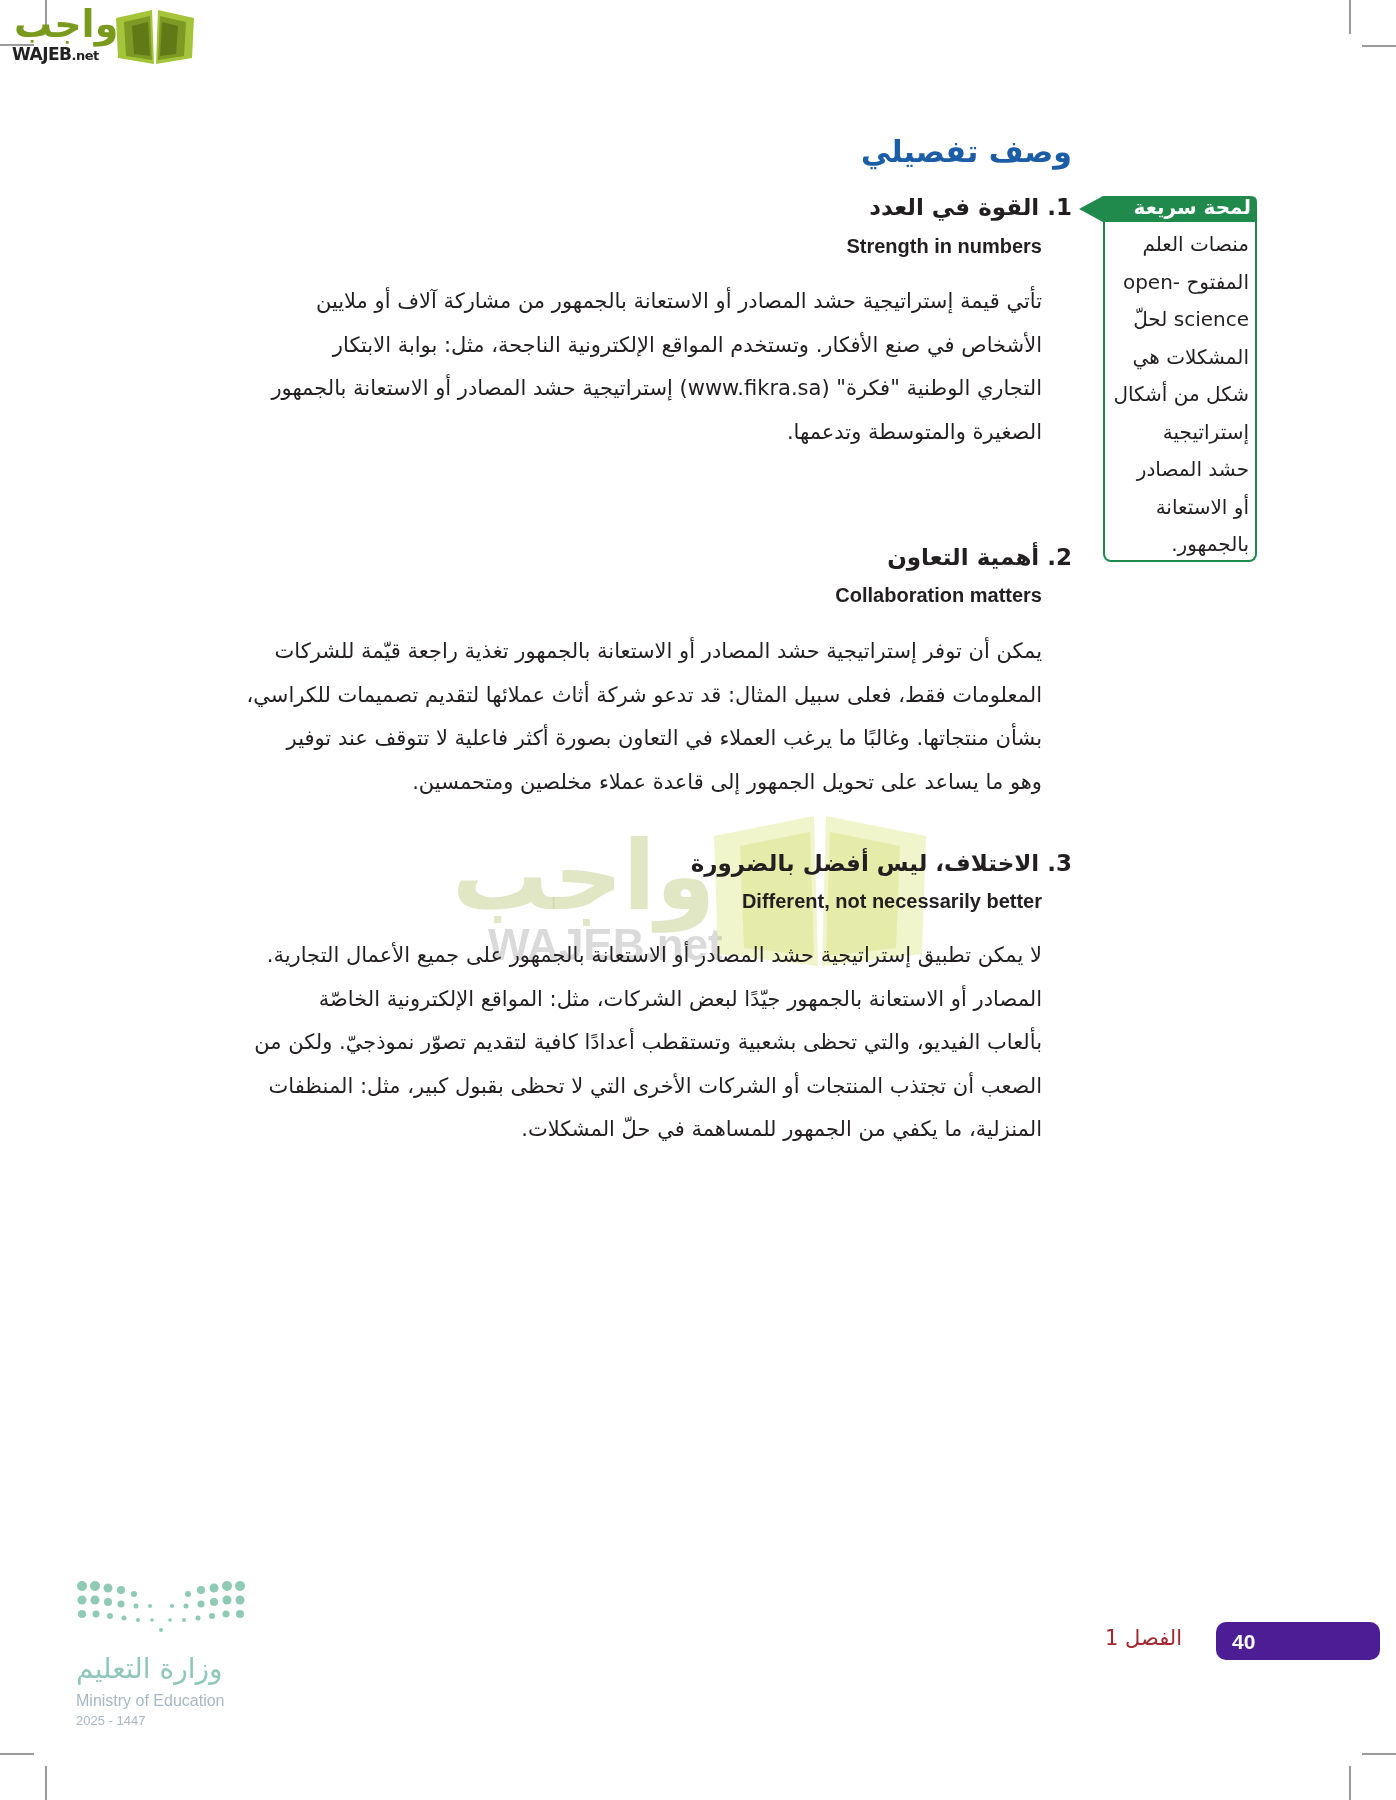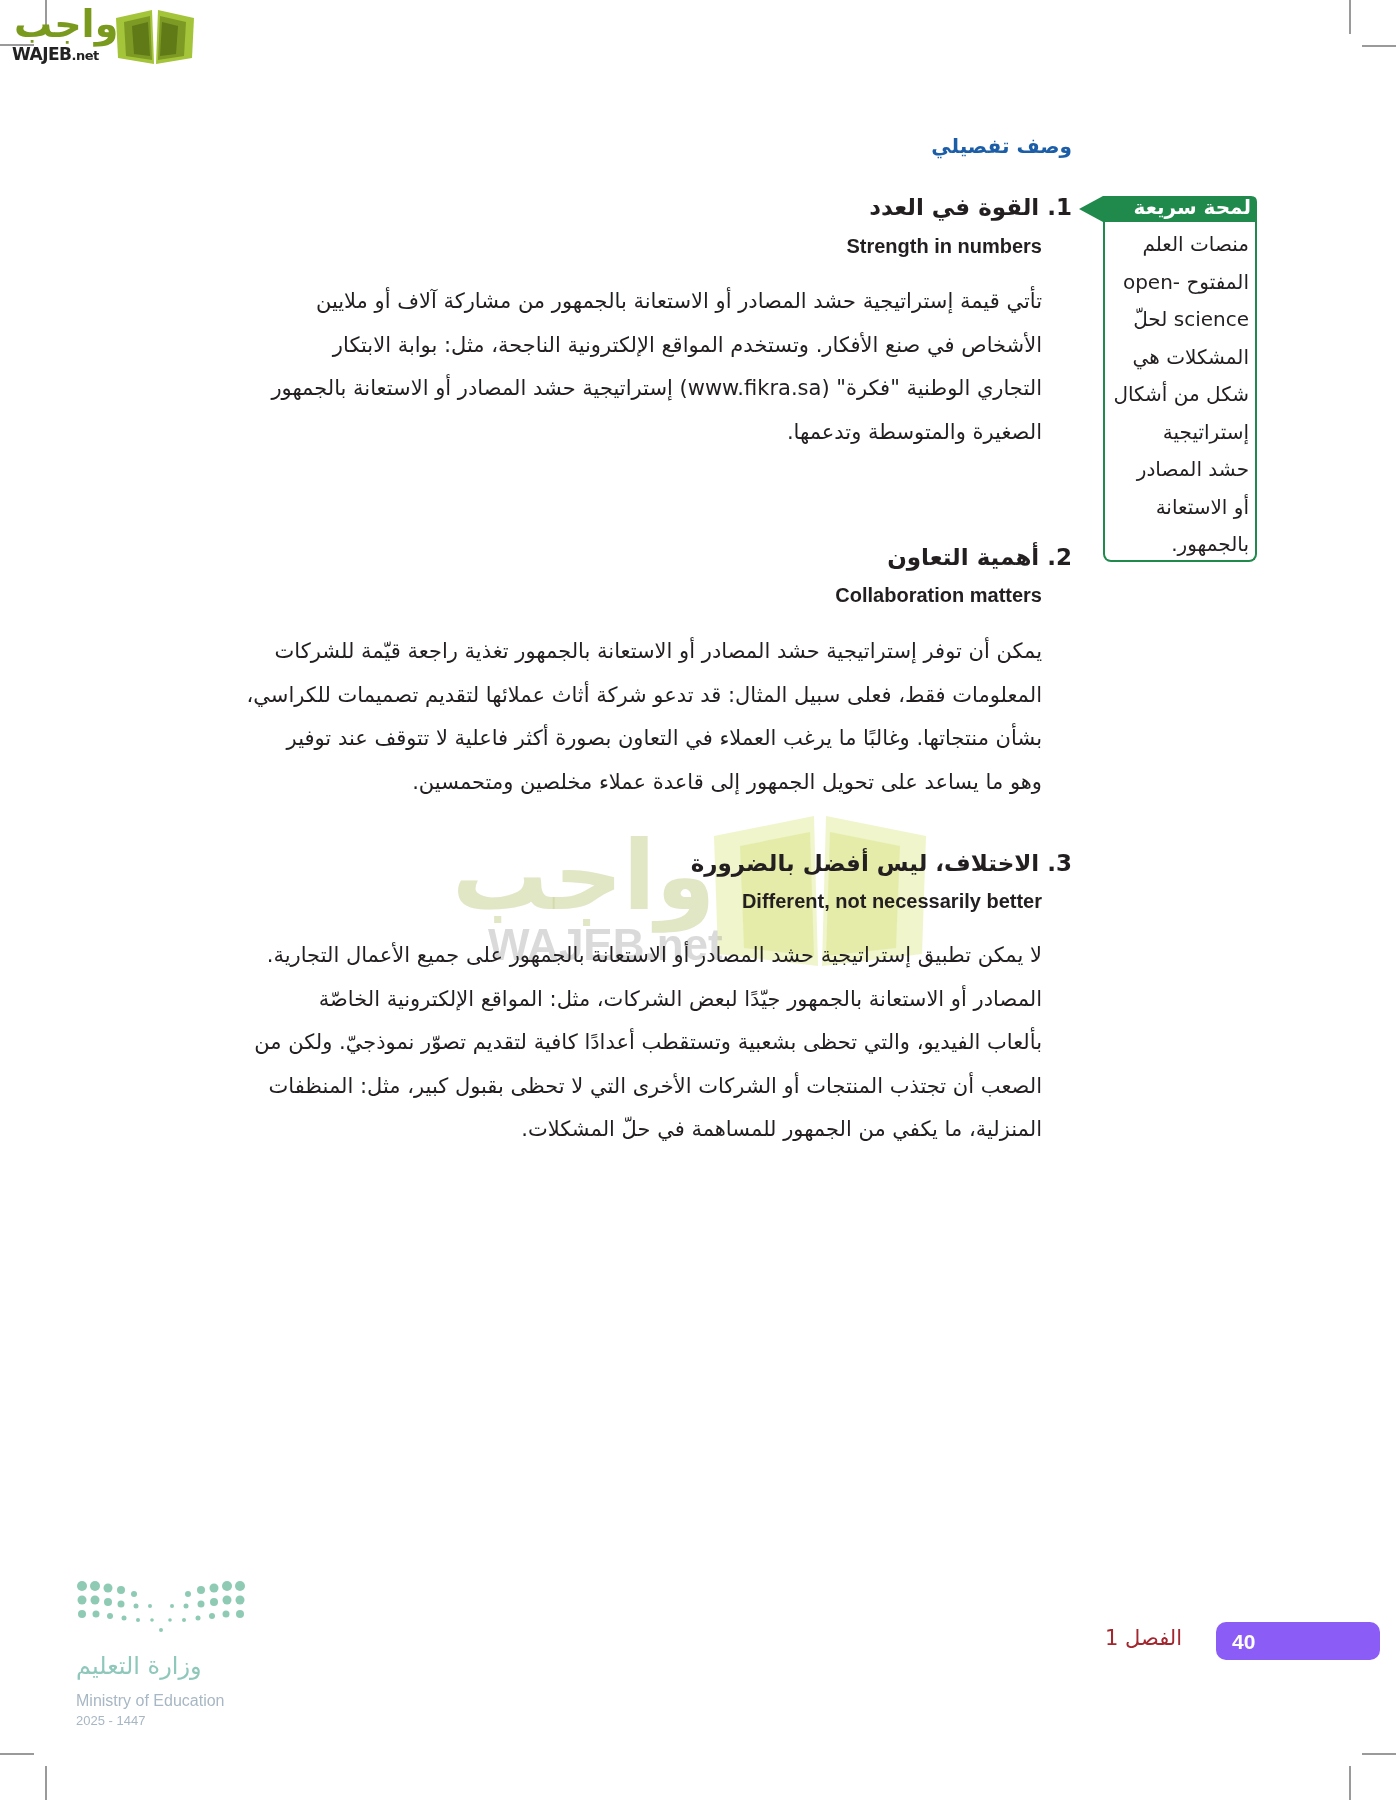--- a/index.html
+++ b/index.html
@@ -9,21 +9,21 @@
   }
   .crop { position: absolute; background: #9a9a9a; }
   
   .logo { position: absolute; left: 8px; top: 4px; width: 180px; height: 64px; }
   .logo-ar { position: absolute; left: 6px; top: -2px; font-size: 38px; font-weight: bold; color: #7a9a1e; direction: rtl; }
   .logo-en { position: absolute; left: 4px; top: 40px; font-size: 17px; font-weight: bold; color: #222; letter-spacing: -0.5px; }
   .logo-en small { font-size: 13px; }
   .logo-book { position: absolute; left: 106px; top: 4px; }
 
   .section-title {
-    position: absolute; right: 324px; top: 134px; font-size: 20px; font-weight: bold;
+    position: absolute; right: 324px; top: 134px; font-size: 30px; font-weight: bold;
     color: #1b5ea7; direction: rtl; font-family: "DejaVu Sans", sans-serif;
   }
   .head-ar {
     position: absolute; right: 324px; direction: rtl; font-size: 23px; font-weight: bold; color: #231f20;
   }
   .head-en {
     position: absolute; right: 354px; font-size: 20px; font-weight: bold; color: #231f20;
     font-family: Liberation Sans, sans-serif;
   }
   .para {
@@ -53,27 +53,27 @@
     font-size: 20px; line-height: 37.5px; color: #231f20;
   }
 
   
   .wm { position: absolute; left: 452px; top: 820px; pointer-events: none; }
   .wm-ar { position: absolute; left: 0; top: 0; font-size: 96px; font-weight: bold; color: rgba(200,210,150,0.55); direction: rtl; white-space: nowrap; }
   .wm-en { position: absolute; left: 36px; top: 100px; font-size: 44px; font-weight: bold; color: rgba(150,150,150,0.35); white-space: nowrap; font-family: "Liberation Sans", sans-serif; }
 
   
   .moe { position: absolute; left: 76px; top: 1580px; width: 180px; height: 150px; }
-  .moe-ar { position: absolute; left: 0; top: 72px; font-size: 24px; color: #8fc8bb; direction: rtl; width: 170px; text-align: left; }
+  .moe-ar { position: absolute; left: 0; top: 72px; font-size: 28px; color: #8fc8bb; direction: rtl; width: 170px; text-align: left; }
   .moe-en { position: absolute; left: 0; top: 112px; font-size: 16px; color: #a7b7c4; font-family: "Liberation Sans", sans-serif; }
   .moe-year { position: absolute; left: 0; top: 133px; font-size: 13px; color: #a7b7c4; font-family: "Liberation Sans", sans-serif; }
 
   .page-num {
     position: absolute; left: 1216px; top: 1622px; width: 164px; height: 38px;
-    background: #8b5cf6; border-radius: 10px; color: #fff; font-weight: bold; font-size: 21px;
+    background: #4c1d95; border-radius: 10px; color: #fff; font-weight: bold; font-size: 21px;
     font-family: "Liberation Sans", sans-serif;
   }
   .page-num span { position: absolute; left: 16px; top: 8px; }
   .chapter {
     position: absolute; right: 214px; top: 1626px; direction: rtl; font-size: 21px; color: #a2272f;
   }
 </style>
 </head>
 <body>
 

